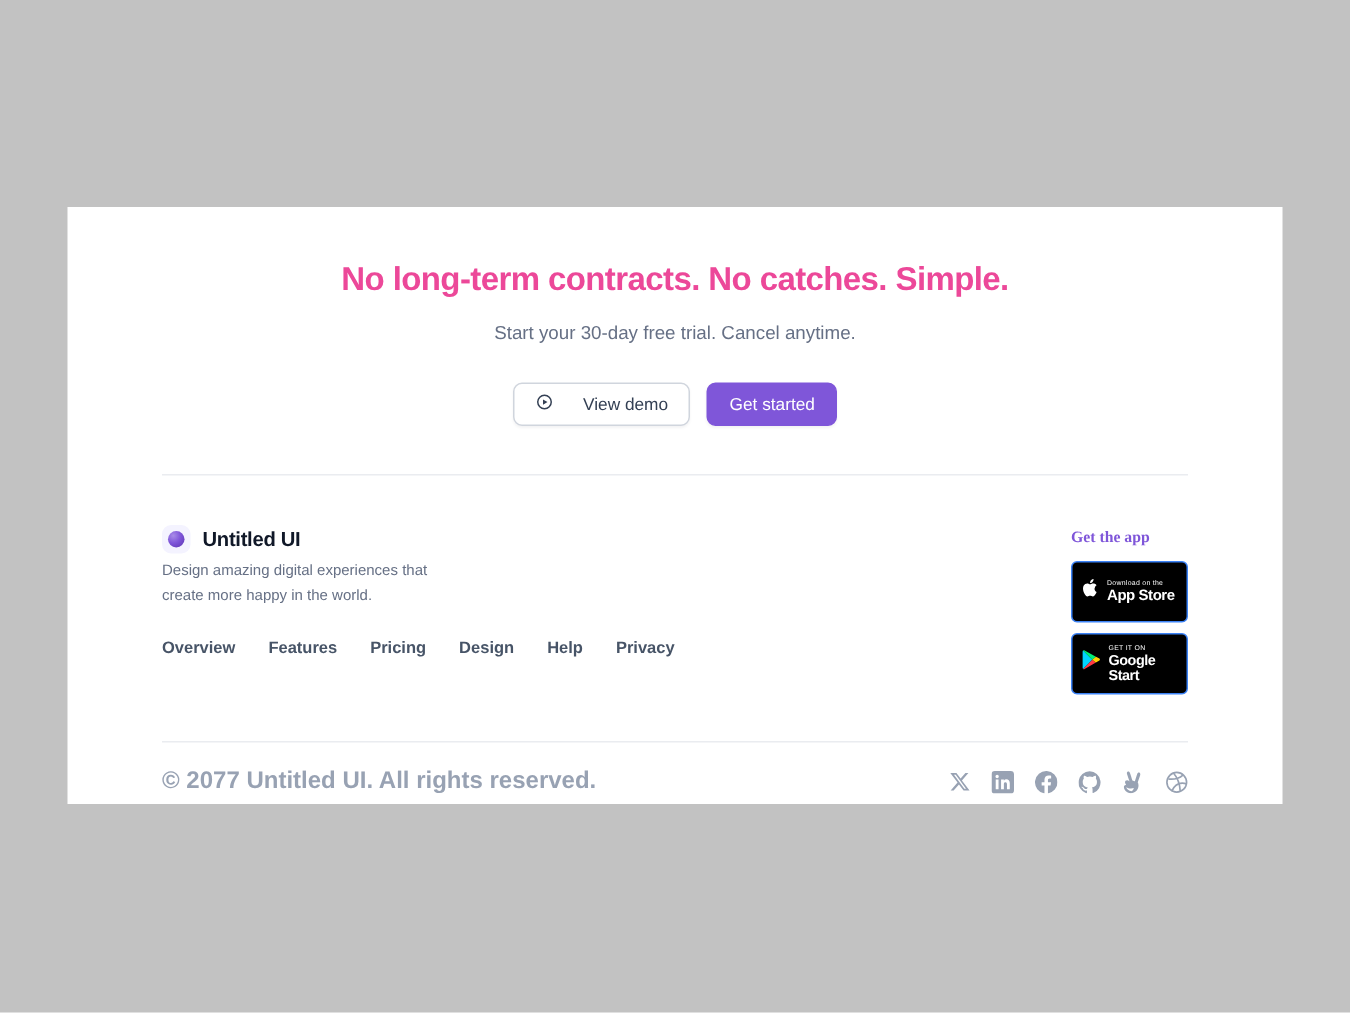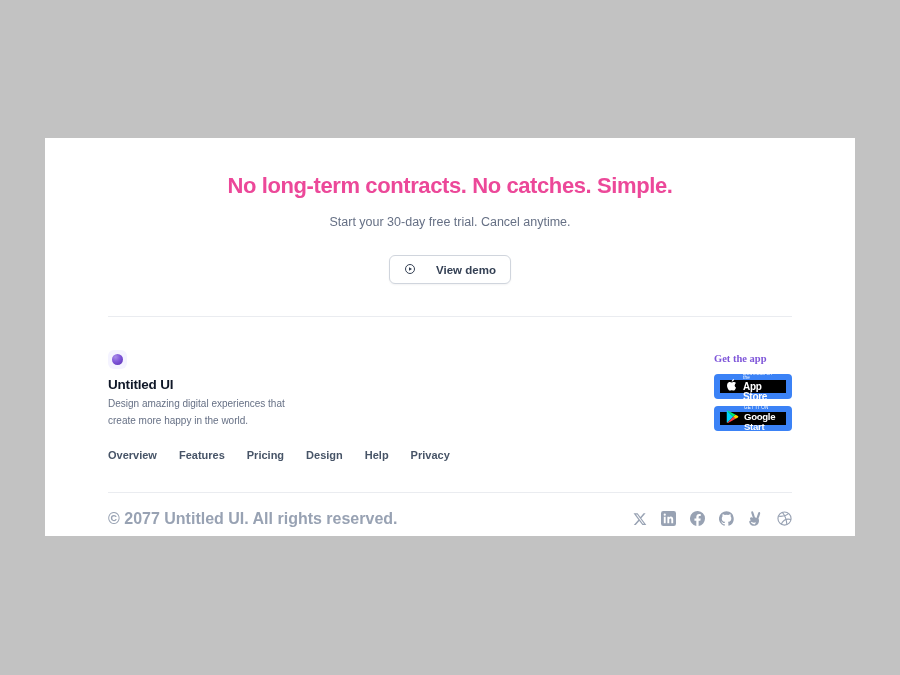--- a/index.html
+++ b/index.html
@@ -57,21 +57,21 @@
 
   .btn {
     display: inline-flex;
     align-items: center;
     justify-content: center;
     gap: 20px;
     height: 29px;
     padding: 0 14px;
     border-radius: 6px;
     font-size: 11.5px;
-    font-weight: bold;
+    font-weight: normal;
     cursor: pointer;
     white-space: nowrap;
   }
 
   .btn-secondary {
     background: #ffffff;
     border: 1px solid #d0d5dd;
     color: #344054;
     box-shadow: 0 1px 2px rgba(16,24,40,0.05);
   }
@@ -99,23 +99,22 @@
     display: flex;
     justify-content: space-between;
     align-items: flex-start;
     padding: 33px 63px 0 63px;
   }
 
   .footer-left { width: 420px; }
 
   .brand {
     display: flex;
-    align-items: flex-start;
+    align-items: center;
     gap: 8px;
-    flex-direction: column;
   }
 
   .brand-mark {
     width: 19px;
     height: 19px;
     border-radius: 6px;
     background: #f4f3ff;
     display: flex;
     align-items: center;
     justify-content: center;
@@ -170,23 +169,23 @@
   .app-label {
     font-size: 10.5px;
     font-weight: bold;
     color: #7f56d9;
     margin-bottom: 10px;
     font-family: Liberation Serif, serif;
   }
 
   .store-badge {
     width: 78px;
-    height: 25px;
+    height: 41px;
     background: #000000;
-    border: 6px solid #3b82f6;
+    border: 1px solid #3b82f6;
     border-radius: 4px;
     display: flex;
     align-items: center;
     gap: 5px;
     padding: 0 6px;
     cursor: pointer;
     margin-bottom: 7px;
   }
 
   .store-badge:last-child { margin-bottom: 0; }
@@ -258,20 +257,23 @@
       <button class="btn btn-secondary">
         <span class="icon-play">
           <svg width="12" height="12" viewBox="0 0 24 24" fill="none" stroke="#344054" stroke-width="2">
             <circle cx="12" cy="12" r="9"></circle>
             <path d="M10 8.5 L16 12 L10 15.5 Z" fill="#344054" stroke="none"></path>
           </svg>
         </span>
         <span>View demo</span>
       </button>
 
+      <button class="btn btn-primary">
+        <span>Get started</span>
+      </button>
     </div>
   </section>
 
   <div class="divider divider-top"></div>
 
   <section class="footer-main">
 
     <div class="footer-left">
       <div class="brand">
         <span class="brand-mark">

